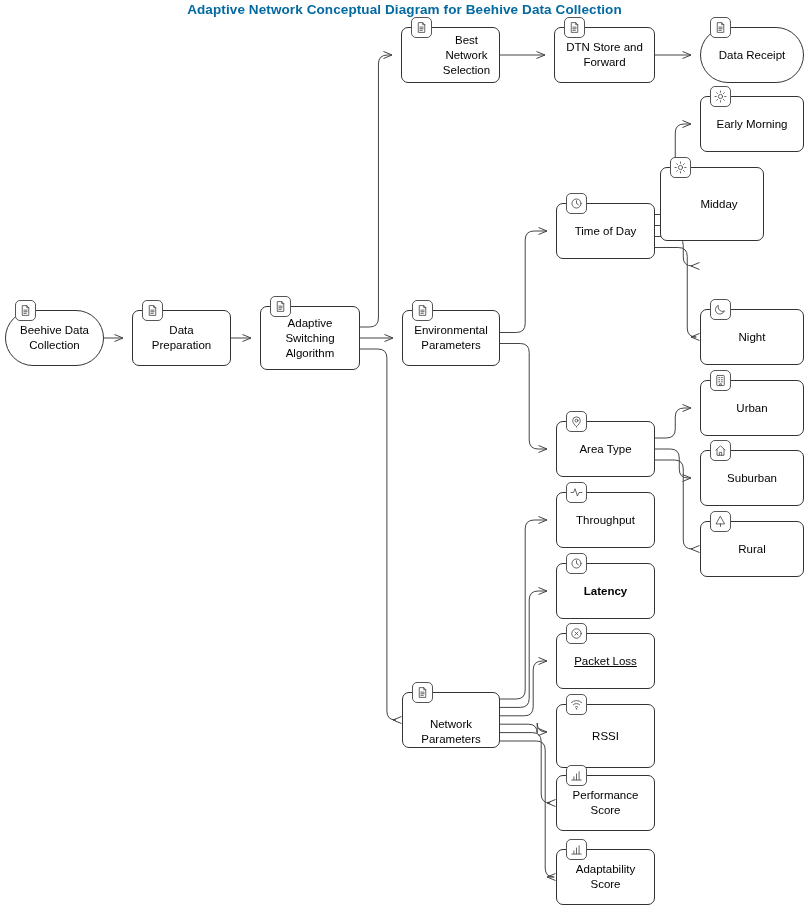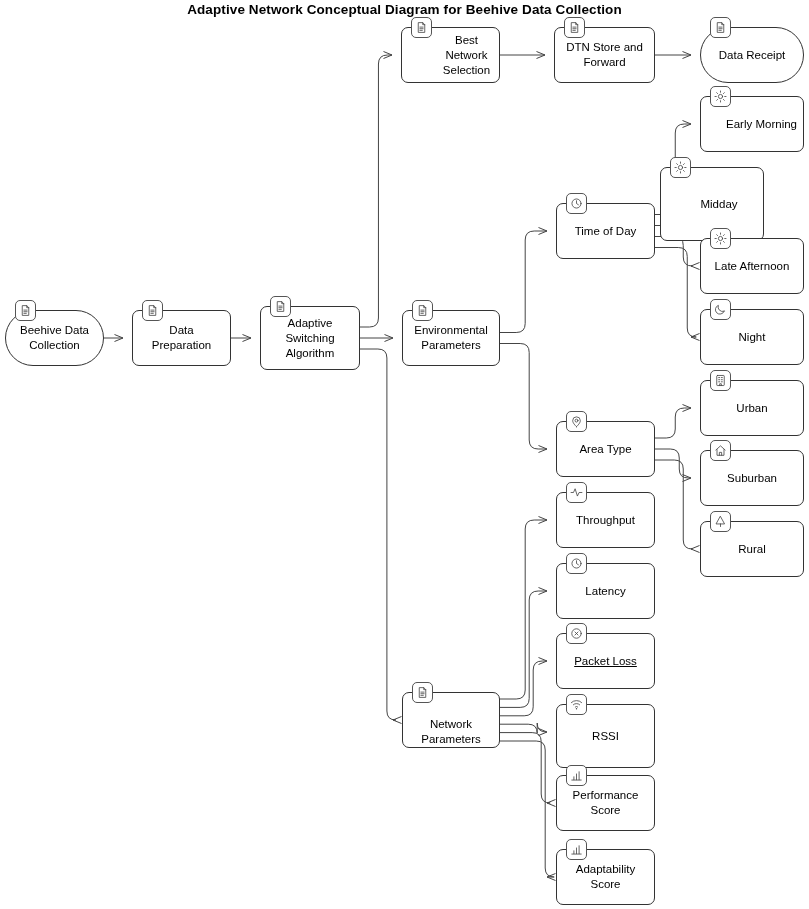--- a/index.html
+++ b/index.html
@@ -1,20 +1,20 @@
 <!DOCTYPE html>
 <html><head>
 <meta charset="utf-8">
 <style>
   html,body{margin:0;padding:0;background:#ffffff;}
   body{font-family:"Liberation Sans","DejaVu Sans",sans-serif;}
   #stage{position:relative;width:809px;height:909px;background:#ffffff;overflow:hidden;}
   #title{
     position:absolute;left:0;top:2px;width:809px;text-align:center;
-    font-size:13.5px;font-weight:bold;color:#000000;letter-spacing:0.1px;
+    font-size:13.5px;font-weight:bold;color:#0369a1;letter-spacing:0.1px;
     white-space:nowrap;
   }
   #edges{position:absolute;left:0;top:0;width:809px;height:909px;}
   .node{
     position:absolute;box-sizing:border-box;
     border:1px solid #333333;background:#ffffff;
     display:flex;align-items:center;justify-content:center;
     text-align:center;color:#000000;font-size:11.5px;line-height:15px;
     border-radius:7px;
   }
@@ -133,46 +133,37 @@
     </div>
     <div class="node" style="left: 556px; top: 203px; width: 99px; height: 56px;">
       <div class="badge">
         <svg width="13" height="13" viewBox="0 0 16 16">
           <circle stroke="#444" fill="none" stroke-width="1" stroke-linecap="round" stroke-linejoin="round" cx="8" cy="8" r="5.6"></circle>
           <path stroke="#444" fill="none" stroke-width="1" stroke-linecap="round" stroke-linejoin="round" d="M8 4.6V8l2.4 1.6"></path>
         </svg>
       </div>
       <div class="lbl">Time of Day</div>
     </div>
-    <div class="node" style="left: 700px; top: 96px; width: 104px; height: 56px; justify-content: flex-end;">
+    <div class="node" style="left: 700px; top: 96px; width: 104px; height: 56px;">
       <div class="badge">
         <svg width="13" height="13" viewBox="0 0 16 16">
           <circle stroke="#444" fill="none" stroke-width="1" stroke-linecap="round" stroke-linejoin="round" cx="8" cy="8" r="2.6"></circle>
           <path stroke="#444" fill="none" stroke-width="1" stroke-linecap="round" stroke-linejoin="round" d="M8 1.2v1.6M8 13.2v1.6M1.2 8h1.6M13.2 8h1.6M3.3 3.3l1.1 1.1M11.6 11.6l1.1 1.1M12.7 3.3l-1.1 1.1M4.4 11.6l-1.1 1.1"></path>
         </svg>
       </div>
       <div class="lbl">Early Morning</div>
     </div>
     <div class="node" style="left: 660px; top: 167px; width: 104px; height: 74px; padding-left: 14px;">
       <div class="badge">
         <svg width="13" height="13" viewBox="0 0 16 16">
           <circle stroke="#444" fill="none" stroke-width="1" stroke-linecap="round" stroke-linejoin="round" cx="8" cy="8" r="2.6"></circle>
           <path stroke="#444" fill="none" stroke-width="1" stroke-linecap="round" stroke-linejoin="round" d="M8 1.2v1.6M8 13.2v1.6M1.2 8h1.6M13.2 8h1.6M3.3 3.3l1.1 1.1M11.6 11.6l1.1 1.1M12.7 3.3l-1.1 1.1M4.4 11.6l-1.1 1.1"></path>
         </svg>
       </div>
       <div class="lbl">Midday</div>
-    </div>
-    <div class="node" style="left: 700px; top: 238px; width: 104px; height: 56px;">
-      <div class="badge">
-        <svg width="13" height="13" viewBox="0 0 16 16">
-          <circle stroke="#444" fill="none" stroke-width="1" stroke-linecap="round" stroke-linejoin="round" cx="8" cy="8" r="2.6"></circle>
-          <path stroke="#444" fill="none" stroke-width="1" stroke-linecap="round" stroke-linejoin="round" d="M8 1.2v1.6M8 13.2v1.6M1.2 8h1.6M13.2 8h1.6M3.3 3.3l1.1 1.1M11.6 11.6l1.1 1.1M12.7 3.3l-1.1 1.1M4.4 11.6l-1.1 1.1"></path>
-        </svg>
-      </div>
-      <div class="lbl">Late Afternoon</div>
     </div>
     <div class="node" style="left: 700px; top: 309px; width: 104px; height: 56px;">
       <div class="badge">
         <svg width="13" height="13" viewBox="0 0 16 16">
           <path stroke="#444" fill="none" stroke-width="1" stroke-linecap="round" stroke-linejoin="round" d="M12.6 10.1A5.6 5.6 0 0 1 5.4 2.9a5.6 5.6 0 1 0 7.2 7.2z"></path>
         </svg>
       </div>
       <div class="lbl">Night</div>
     </div>
     <div class="node" style="left: 556px; top: 421px; width: 99px; height: 56px;">
@@ -223,21 +214,21 @@
       <div class="lbl">Network Parameters</div>
     </div>
     <div class="node" style="left: 556px; top: 492px; width: 99px; height: 56px;">
       <div class="badge">
         <svg width="13" height="13" viewBox="0 0 16 16">
           <path stroke="#444" fill="none" stroke-width="1" stroke-linecap="round" stroke-linejoin="round" d="M1.3 8h3l2-4.6 2.8 9L11.2 8h3.5"></path>
         </svg>
       </div>
       <div class="lbl">Throughput</div>
     </div>
-    <div class="node" style="left: 556px; top: 563px; width: 99px; height: 56px;">
+    <div class="node" style="left: 556px; top: 563px; width: 99px; height: 56px; font-weight: bold;">
       <div class="badge">
         <svg width="13" height="13" viewBox="0 0 16 16">
           <circle stroke="#444" fill="none" stroke-width="1" stroke-linecap="round" stroke-linejoin="round" cx="8" cy="8" r="5.6"></circle>
           <path stroke="#444" fill="none" stroke-width="1" stroke-linecap="round" stroke-linejoin="round" d="M8 4.6V8l2.4 1.6"></path>
         </svg>
       </div>
       <div class="lbl">Latency</div>
     </div>
     <div class="node" style="left: 556px; top: 633px; width: 99px; height: 56px; text-decoration: underline;">
       <div class="badge">

